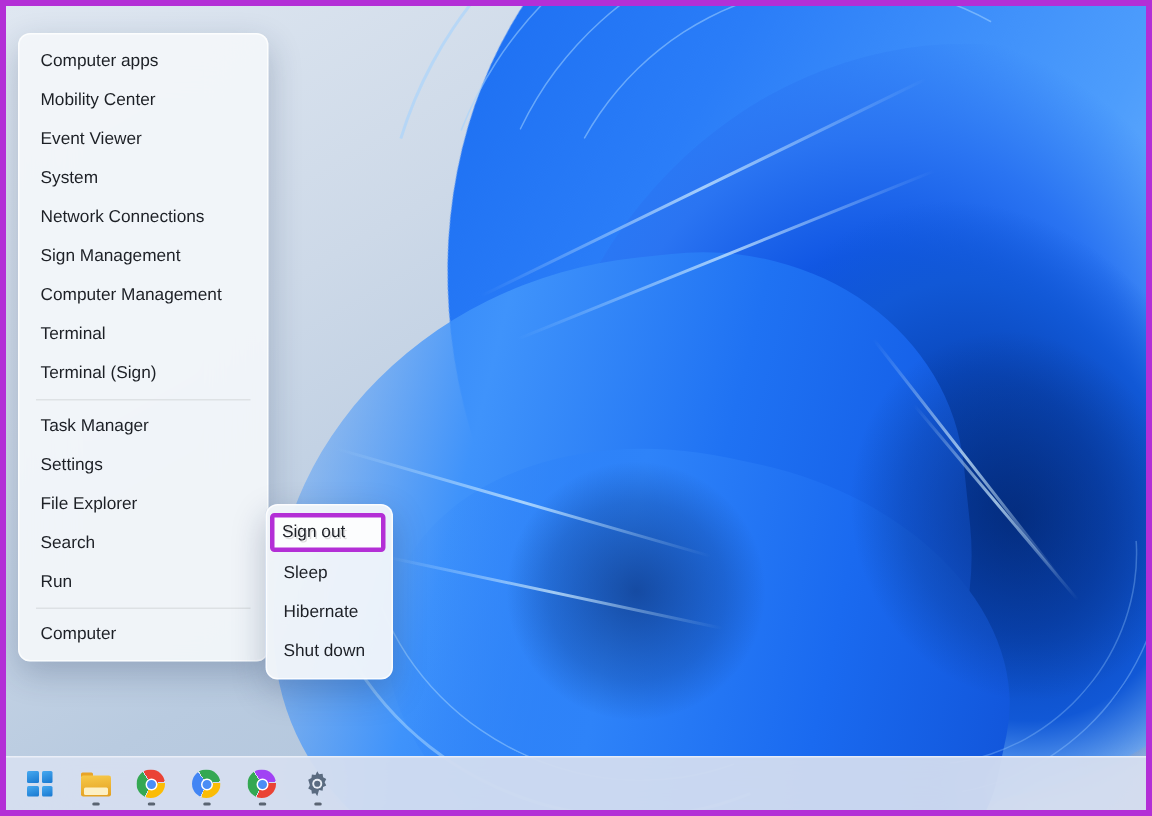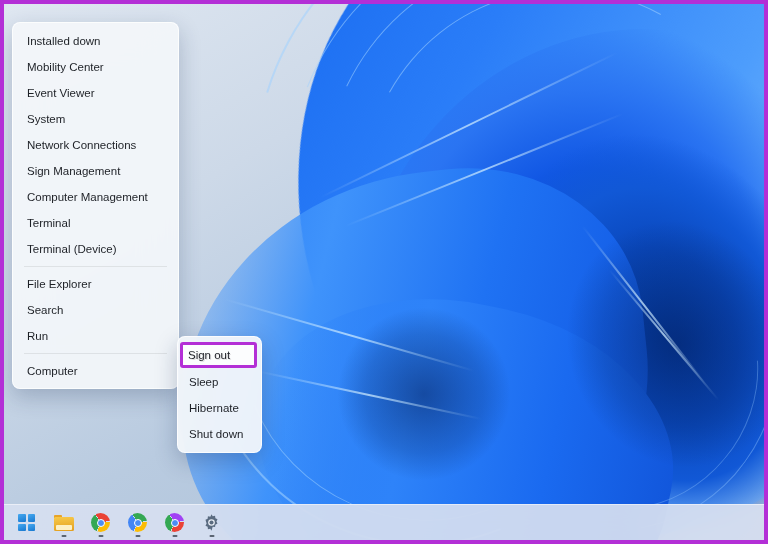--- a/index.html
+++ b/index.html
@@ -203,30 +203,32 @@
     <div class="arc a8"></div>
     <div class="hl h1"></div>
     <div class="hl h2"></div>
     <div class="hl h3"></div>
     <div class="hl h4"></div>
     <div class="hl h5"></div>
     <div class="hl h6"></div>
   </div>
 
   <div id="wx-menu">
-      <div class="mi"><span>Installed down</span></div>
+      <div class="mi"><span>Computer apps</span></div>
       <div class="mi"><span>Mobility Center</span></div>
       <div class="mi"><span>Event Viewer</span></div>
       <div class="mi"><span>System</span></div>
       <div class="mi"><span>Network Connections</span></div>
       <div class="mi"><span>Sign Management</span></div>
       <div class="mi"><span>Computer Management</span></div>
       <div class="mi"><span>Terminal</span></div>
-      <div class="mi"><span>Terminal (Device)</span></div>
+      <div class="mi"><span>Terminal (Sign)</span></div>
       <div class="sep"></div>
+      <div class="mi"><span>Task Manager</span></div>
+      <div class="mi"><span>Settings</span></div>
       <div class="mi"><span>File Explorer</span></div>
       <div class="mi"><span>Search</span></div>
       <div class="mi"><span>Run</span></div>
       <div class="sep"></div>
       <div class="mi"><span>Computer</span></div>
     </div>
 
   <div id="sub-menu">
     <div id="signout-highlight" style="border-color: rgb(179, 47, 214);">
       <span class="txt">Sign out</span>

